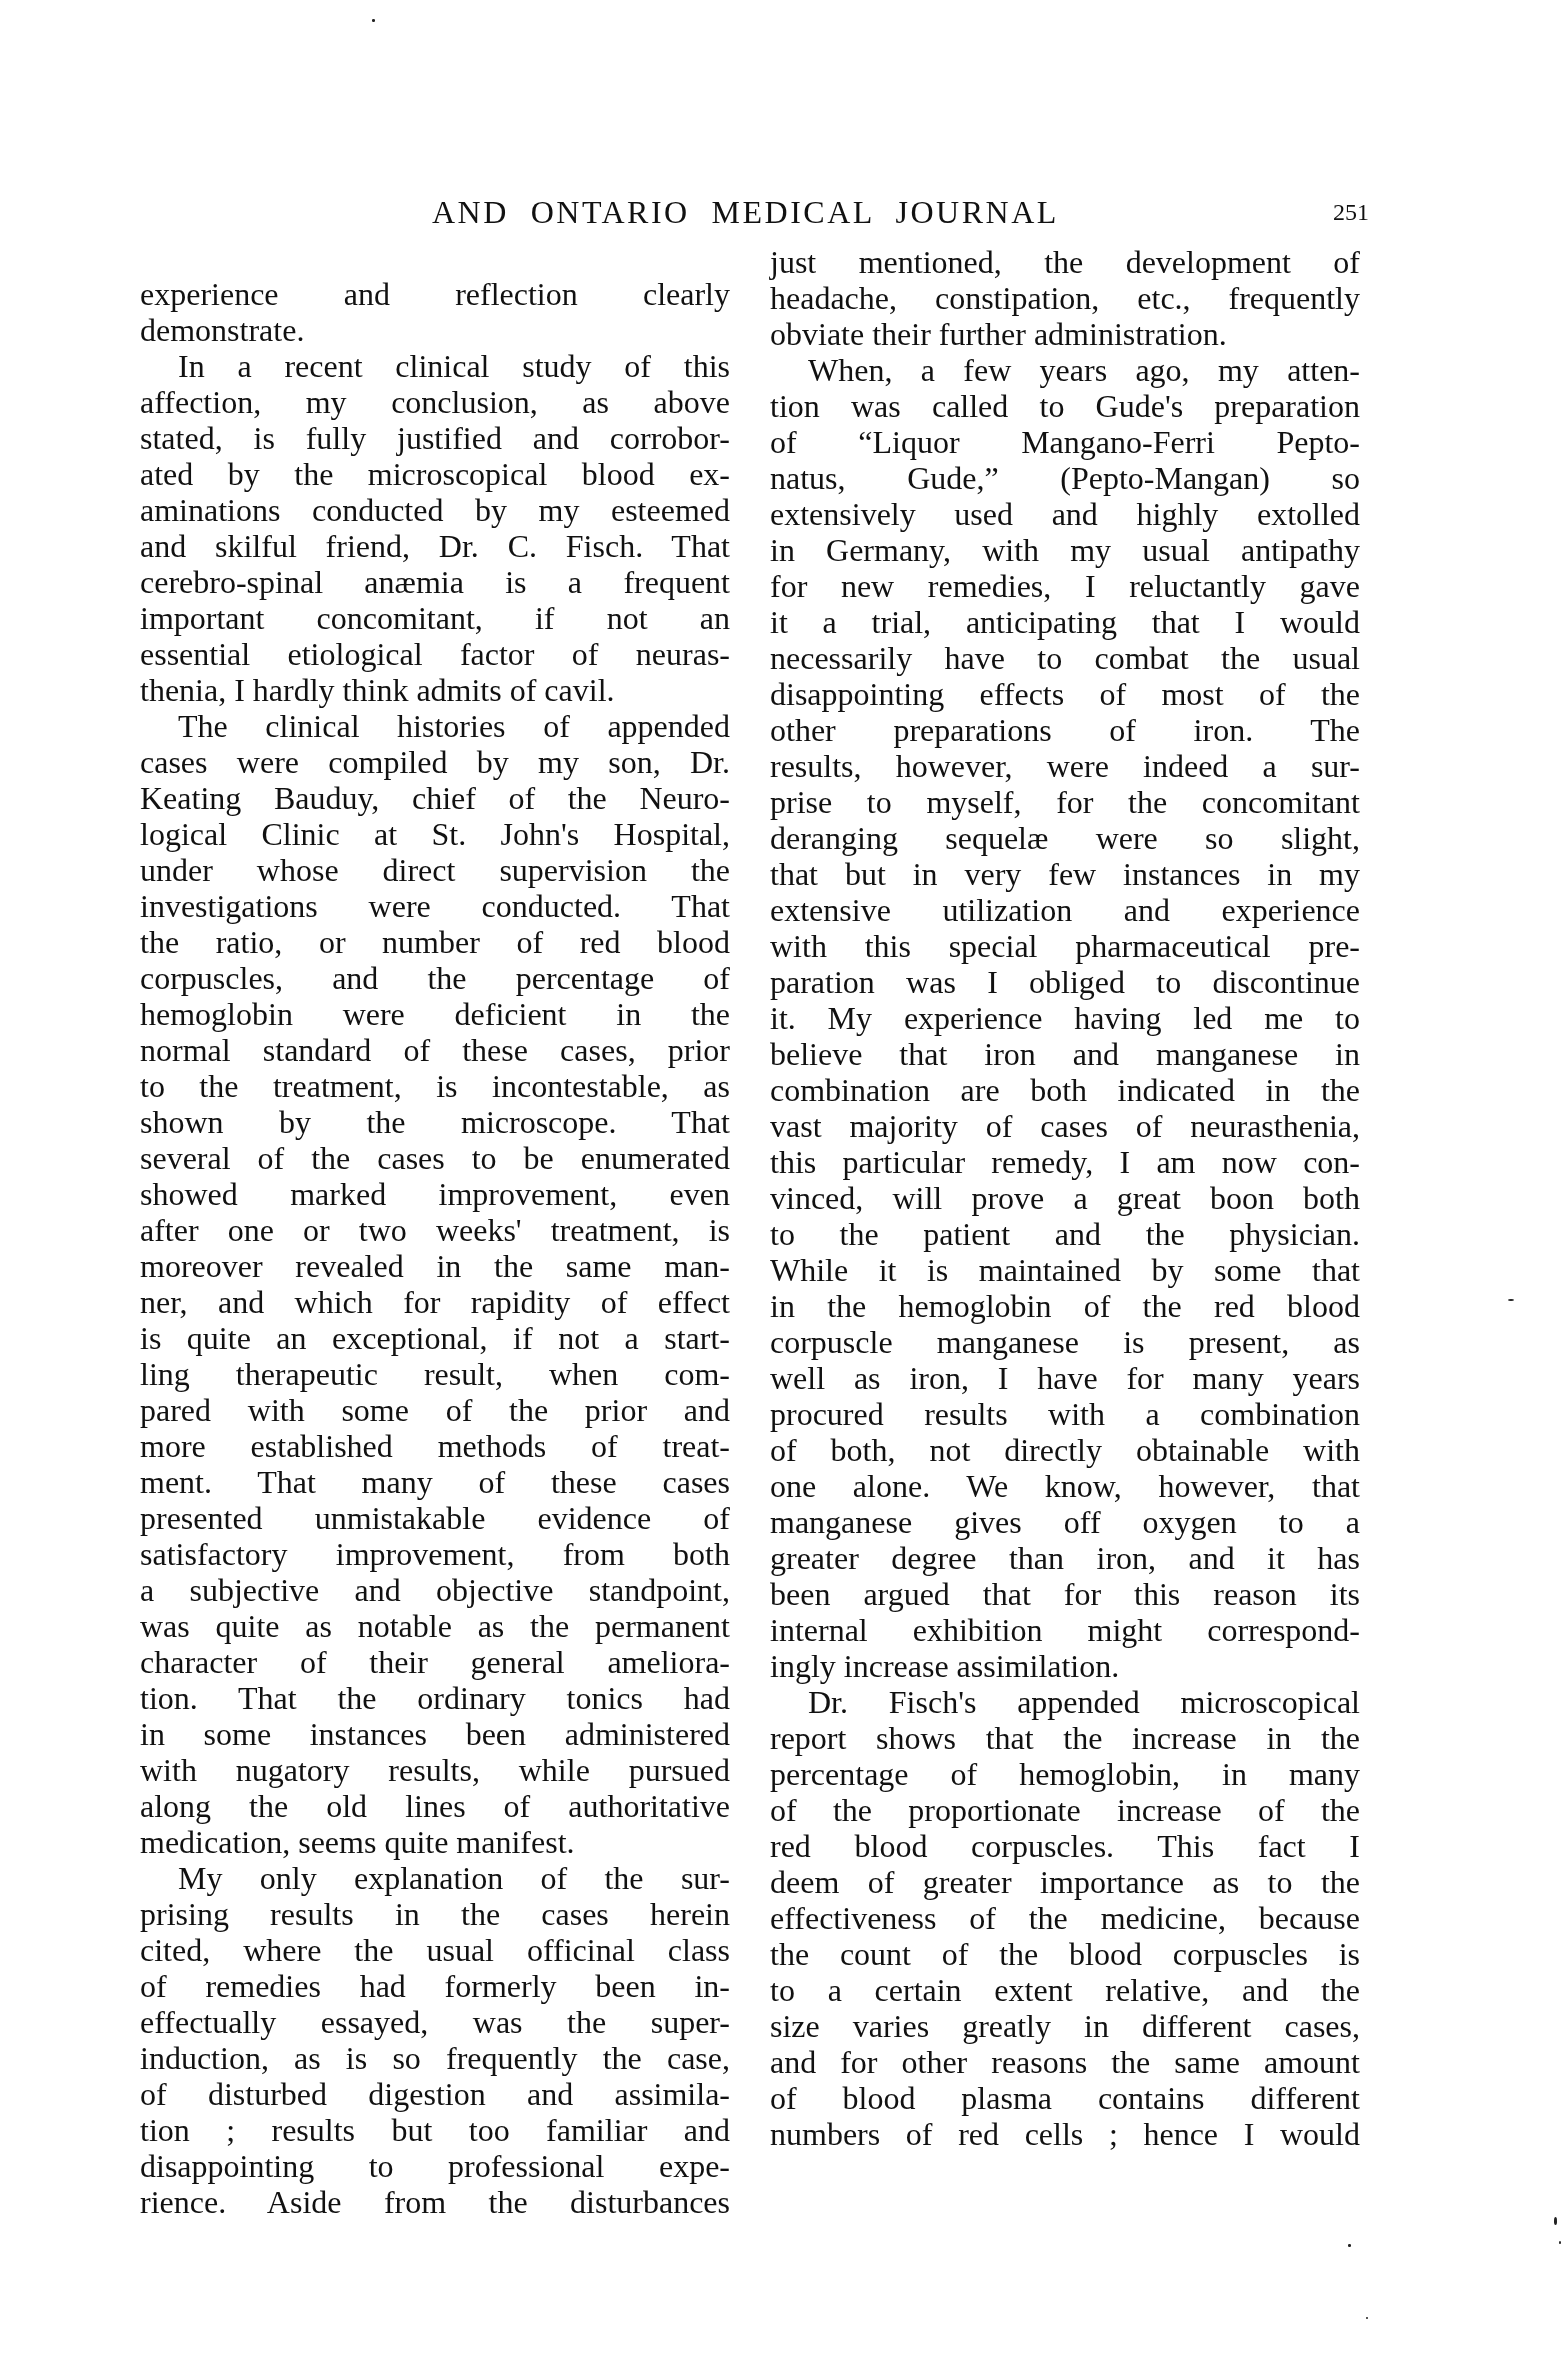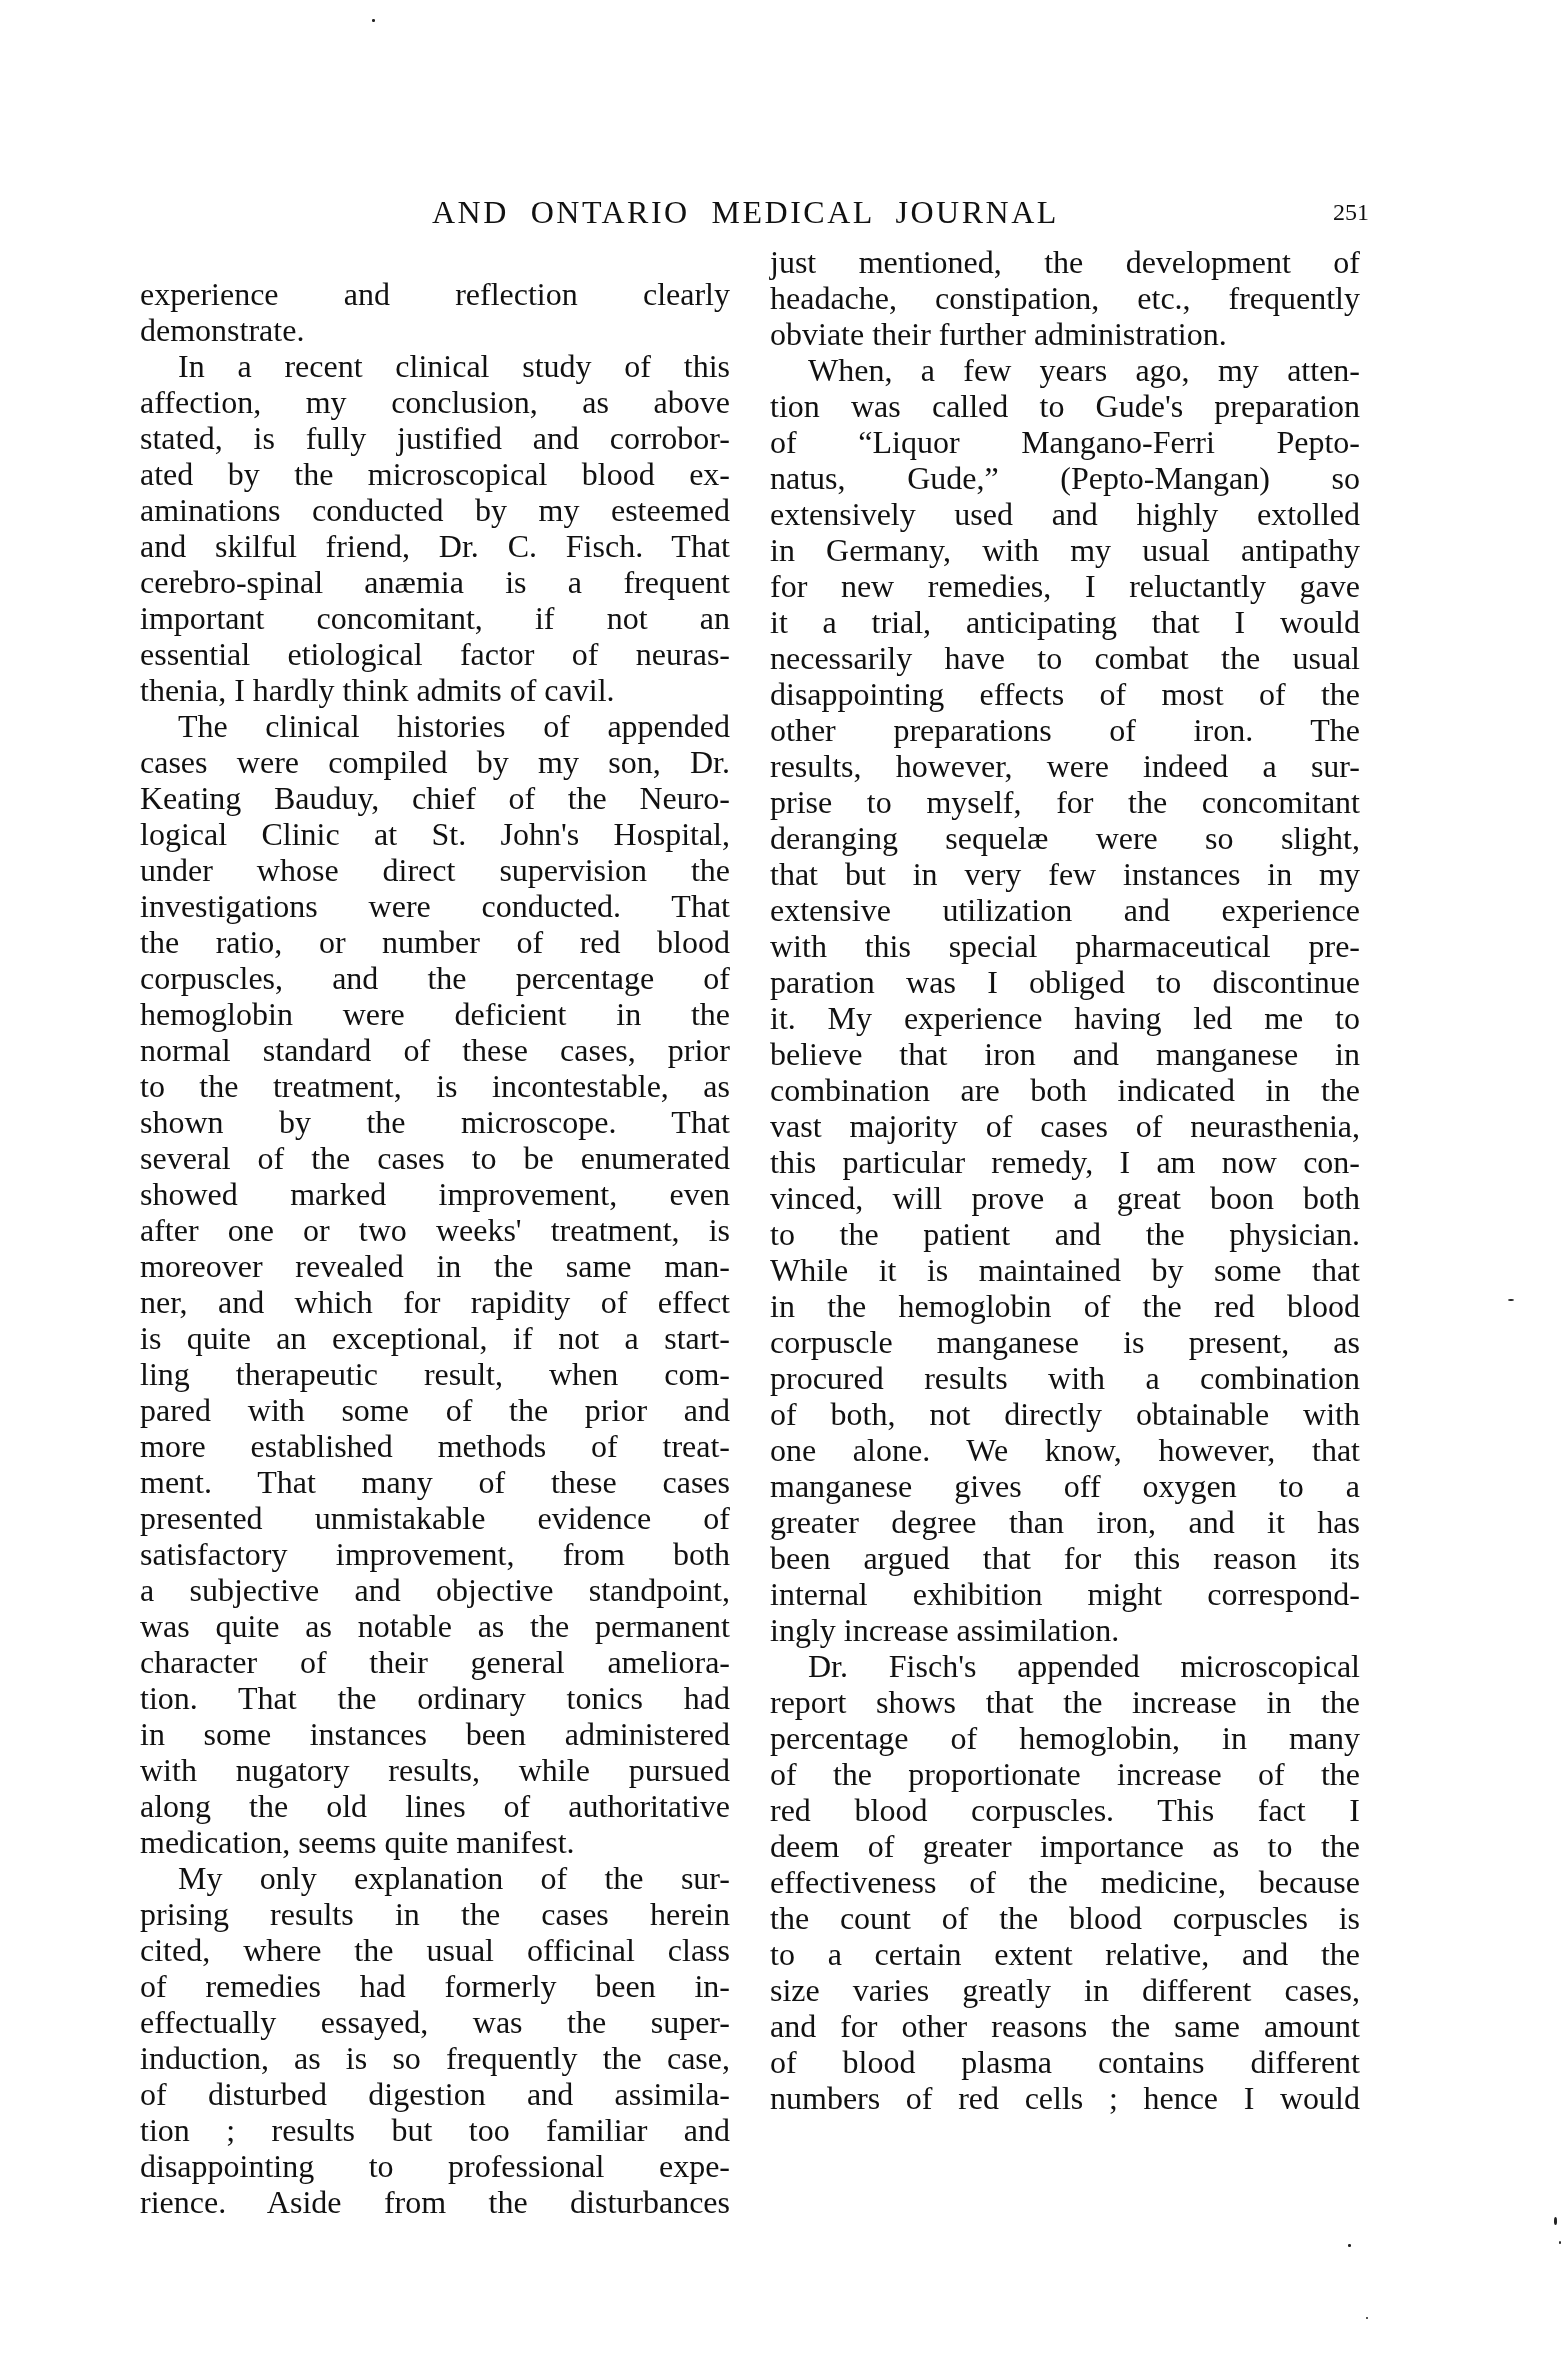--- a/index.html
+++ b/index.html
@@ -168,20 +168,21 @@
       <span class="line">it. My experience having led me to</span>
       <span class="line">believe that iron and manganese in</span>
       <span class="line">combination are both indicated in the</span>
       <span class="line">vast majority of cases of neurasthenia,</span>
       <span class="line">this particular remedy, I am now con-</span>
       <span class="line">vinced, will prove a great boon both</span>
       <span class="line">to the patient and the physician.</span>
       <span class="line">While it is maintained by some that</span>
       <span class="line">in the hemoglobin of the red blood</span>
       <span class="line">corpuscle manganese is present, as</span>
+      <span class="line">well as iron, I have for many years</span>
       <span class="line">procured results with a combination</span>
       <span class="line">of both, not directly obtainable with</span>
       <span class="line">one alone. We know, however, that</span>
       <span class="line">manganese gives off oxygen to a</span>
       <span class="line">greater degree than iron, and it has</span>
       <span class="line">been argued that for this reason its</span>
       <span class="line">internal exhibition might correspond-</span>
       <span class="line last">ingly increase assimilation.</span>
       <span class="line indent">Dr. Fisch's appended microscopical</span>
       <span class="line">report shows that the increase in the</span>

